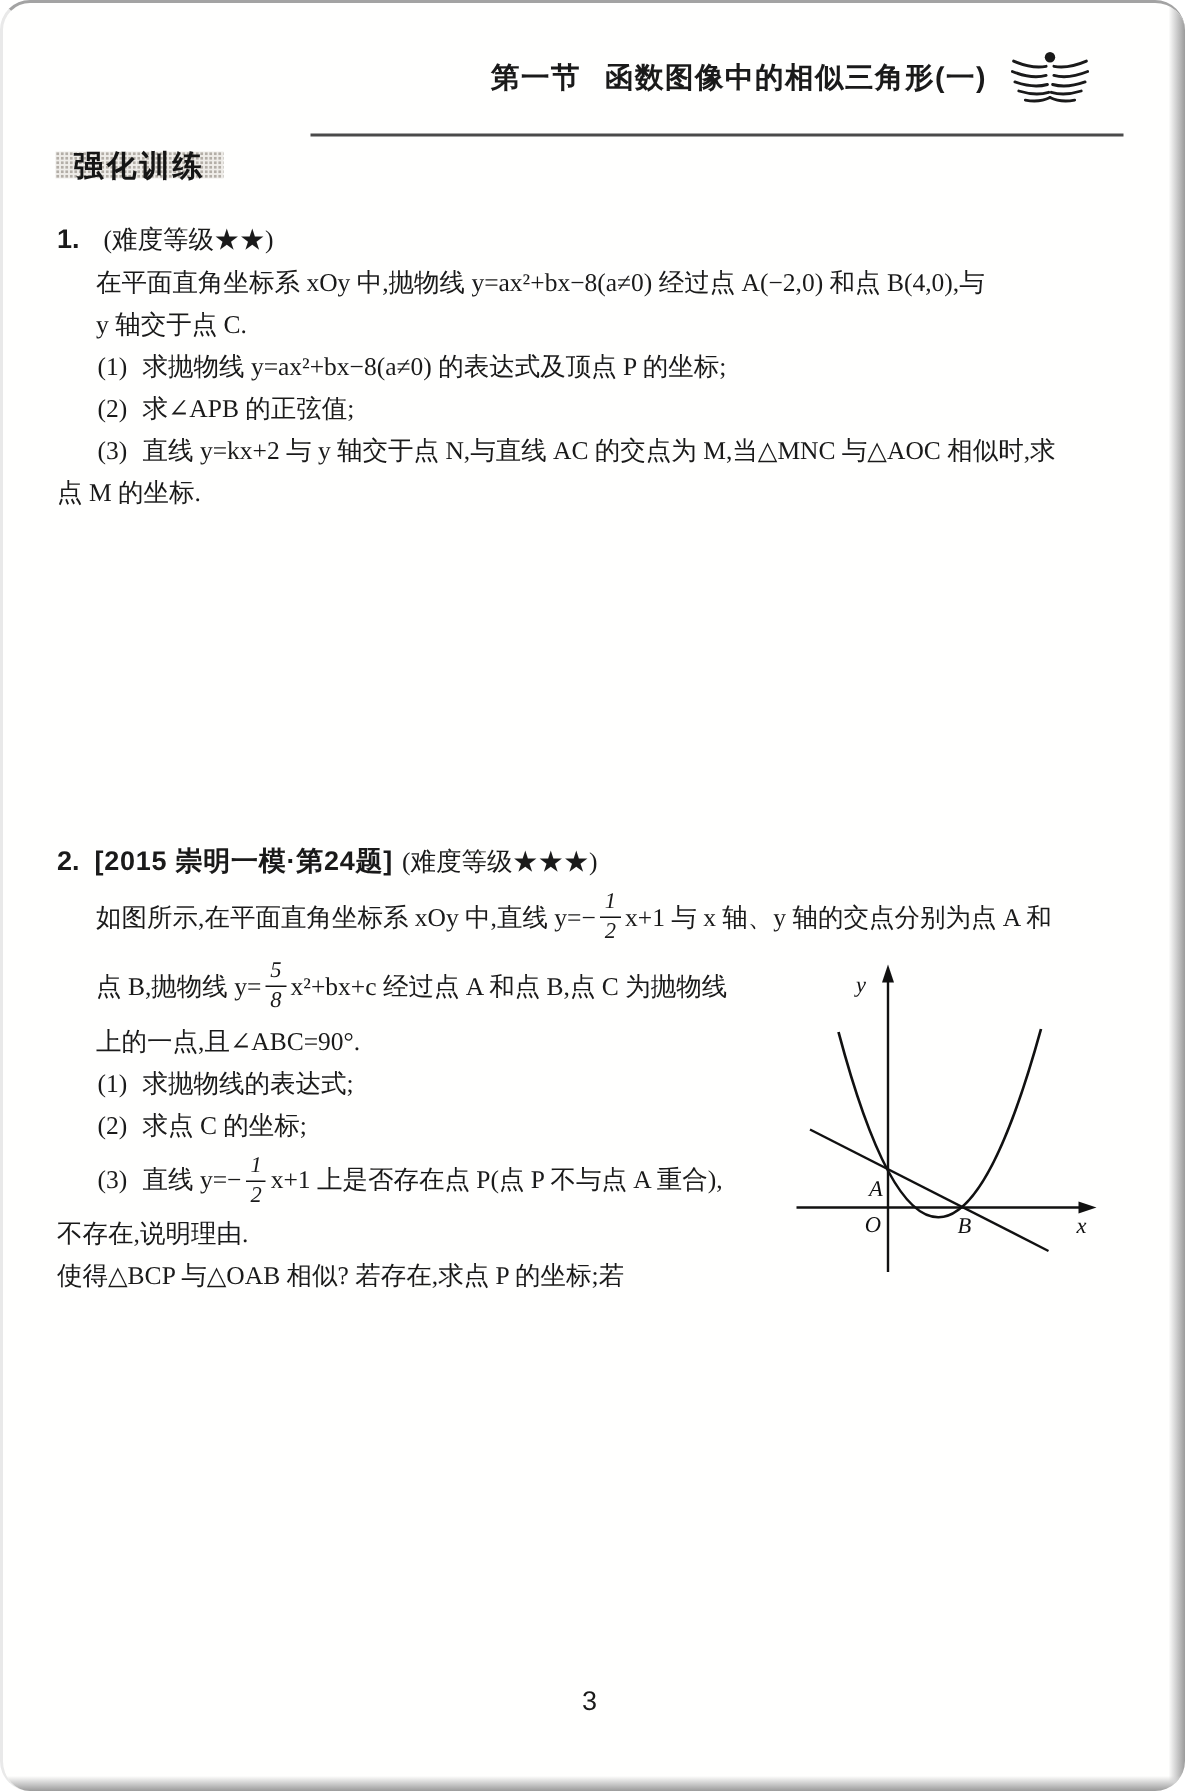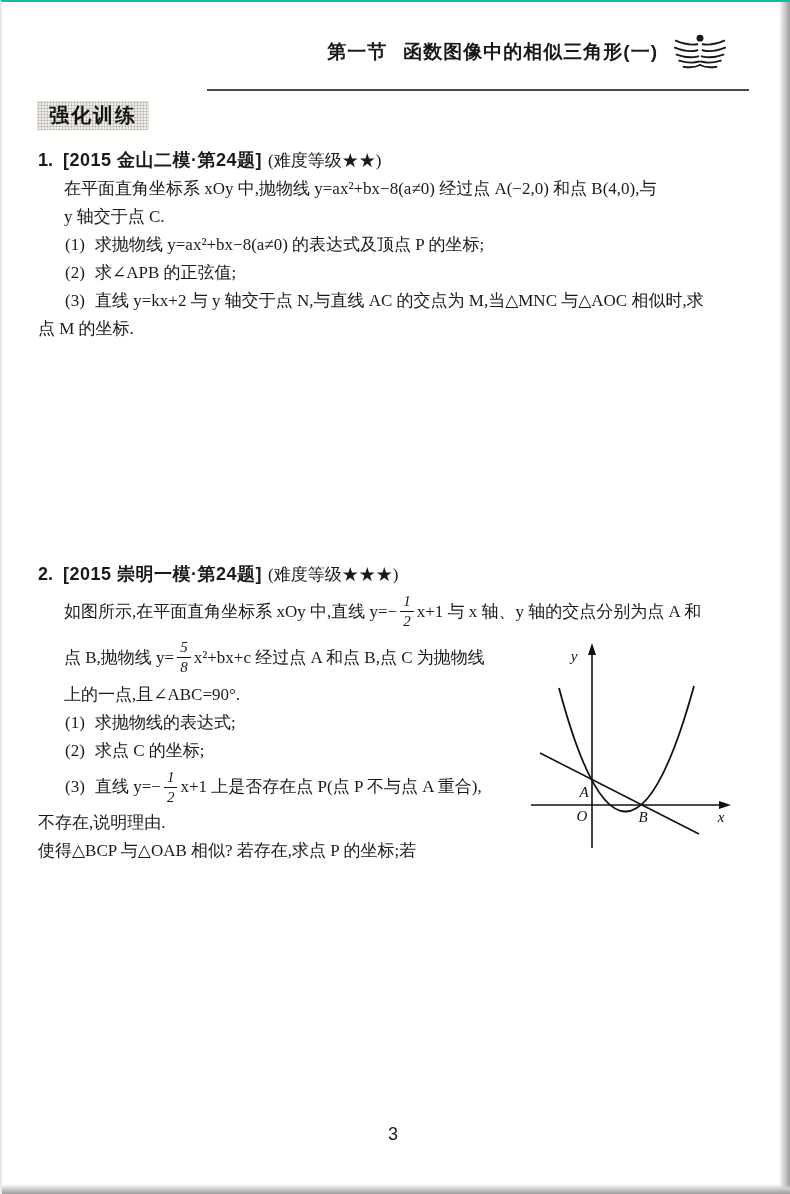--- a/index.html
+++ b/index.html
@@ -1,38 +1,38 @@
 <!DOCTYPE html>
 <html><head>
 <meta charset="utf-8">
 <style>
   html,body { margin:0; padding:0; background:#ffffff; }
   .page {
     position:relative; width:790px; height:1194px; background:#fffffe;
     font-family:"Liberation Serif","DejaVu Serif",serif; color:#1a1a1a;
     overflow:hidden; box-sizing:border-box;
-    border-top:2px solid #14b8a6; border-left:2px solid #e9e9e9;
+    border-top:2px solid #a3a3a3; border-left:2px solid #e9e9e9;border-radius:20px;
   }
   .edge-right { position:absolute; top:0; right:0; width:11px; height:100%;
     background:linear-gradient(to right, rgba(255,255,255,0) 0%, #d2d2d2 45%, #9b9b9b 100%); }
   .edge-bottom { position:absolute; bottom:0; left:0; width:100%; height:10px;
     background:linear-gradient(to bottom, rgba(255,255,255,0) 0%, #d2d2d2 45%, #9b9b9b 100%); }
 
   
   .page-header { position:absolute; top:30px; left:0; width:724px;
     display:flex; justify-content:flex-end; align-items:center;
     font-family:"Liberation Sans","DejaVu Sans",sans-serif; font-weight:700;
     font-size:19px; letter-spacing:1px; white-space:nowrap; }
   .hdr-section { margin-right:16px; }
   .hdr-title { }
   .logo { margin-left:16px; width:52px; height:40px; flex:none; }
   .header-rule { position:absolute; top:87px; left:205px; width:542px; height:2px; background:#4a4a4a; }
 
   
-  .badge { position:absolute; left:35px; top:99px; width:112px; height:29px;
+  .badge { position:absolute; left:35px; top:99px; width:112px; height:18px;
     display:flex; align-items:center; justify-content:center;
     font-family:"Liberation Sans","DejaVu Sans",sans-serif; font-weight:700;
     font-size:20px; letter-spacing:2px; color:#151515;
     background-color:#efede9;
     background-image:radial-gradient(#b3aea7 0.9px, rgba(0,0,0,0) 1.1px);
     background-size:3px 3px; }
 
   
   .problem { position:absolute; left:36px; width:720px; }
   .p1 { top:146px; }
@@ -86,21 +86,20 @@
       </g>
     </svg>
   </div>
   <div class="header-rule"></div>
 
   <div class="badge">强化训练</div>
 
   <section class="problem p1">
     <div class="prob-title">
       <span class="prob-num">1.</span>
-      <span class="prob-src">[2015 金山二模·第24题]</span>
       <span class="prob-diff">(难度等级★★)</span>
     </div>
     <div class="line indent">在平面直角坐标系 xOy 中,抛物线 y=ax²+bx−8(a≠0) 经过点 A(−2,0) 和点 B(4,0),与</div>
     <div class="line indent">y 轴交于点 C.</div>
     <div class="subq">
       <span class="marker">(1)</span>
       <span>求抛物线 y=ax²+bx−8(a≠0) 的表达式及顶点 P 的坐标;</span>
     </div>
     <div class="subq">
       <span class="marker">(2)</span>

